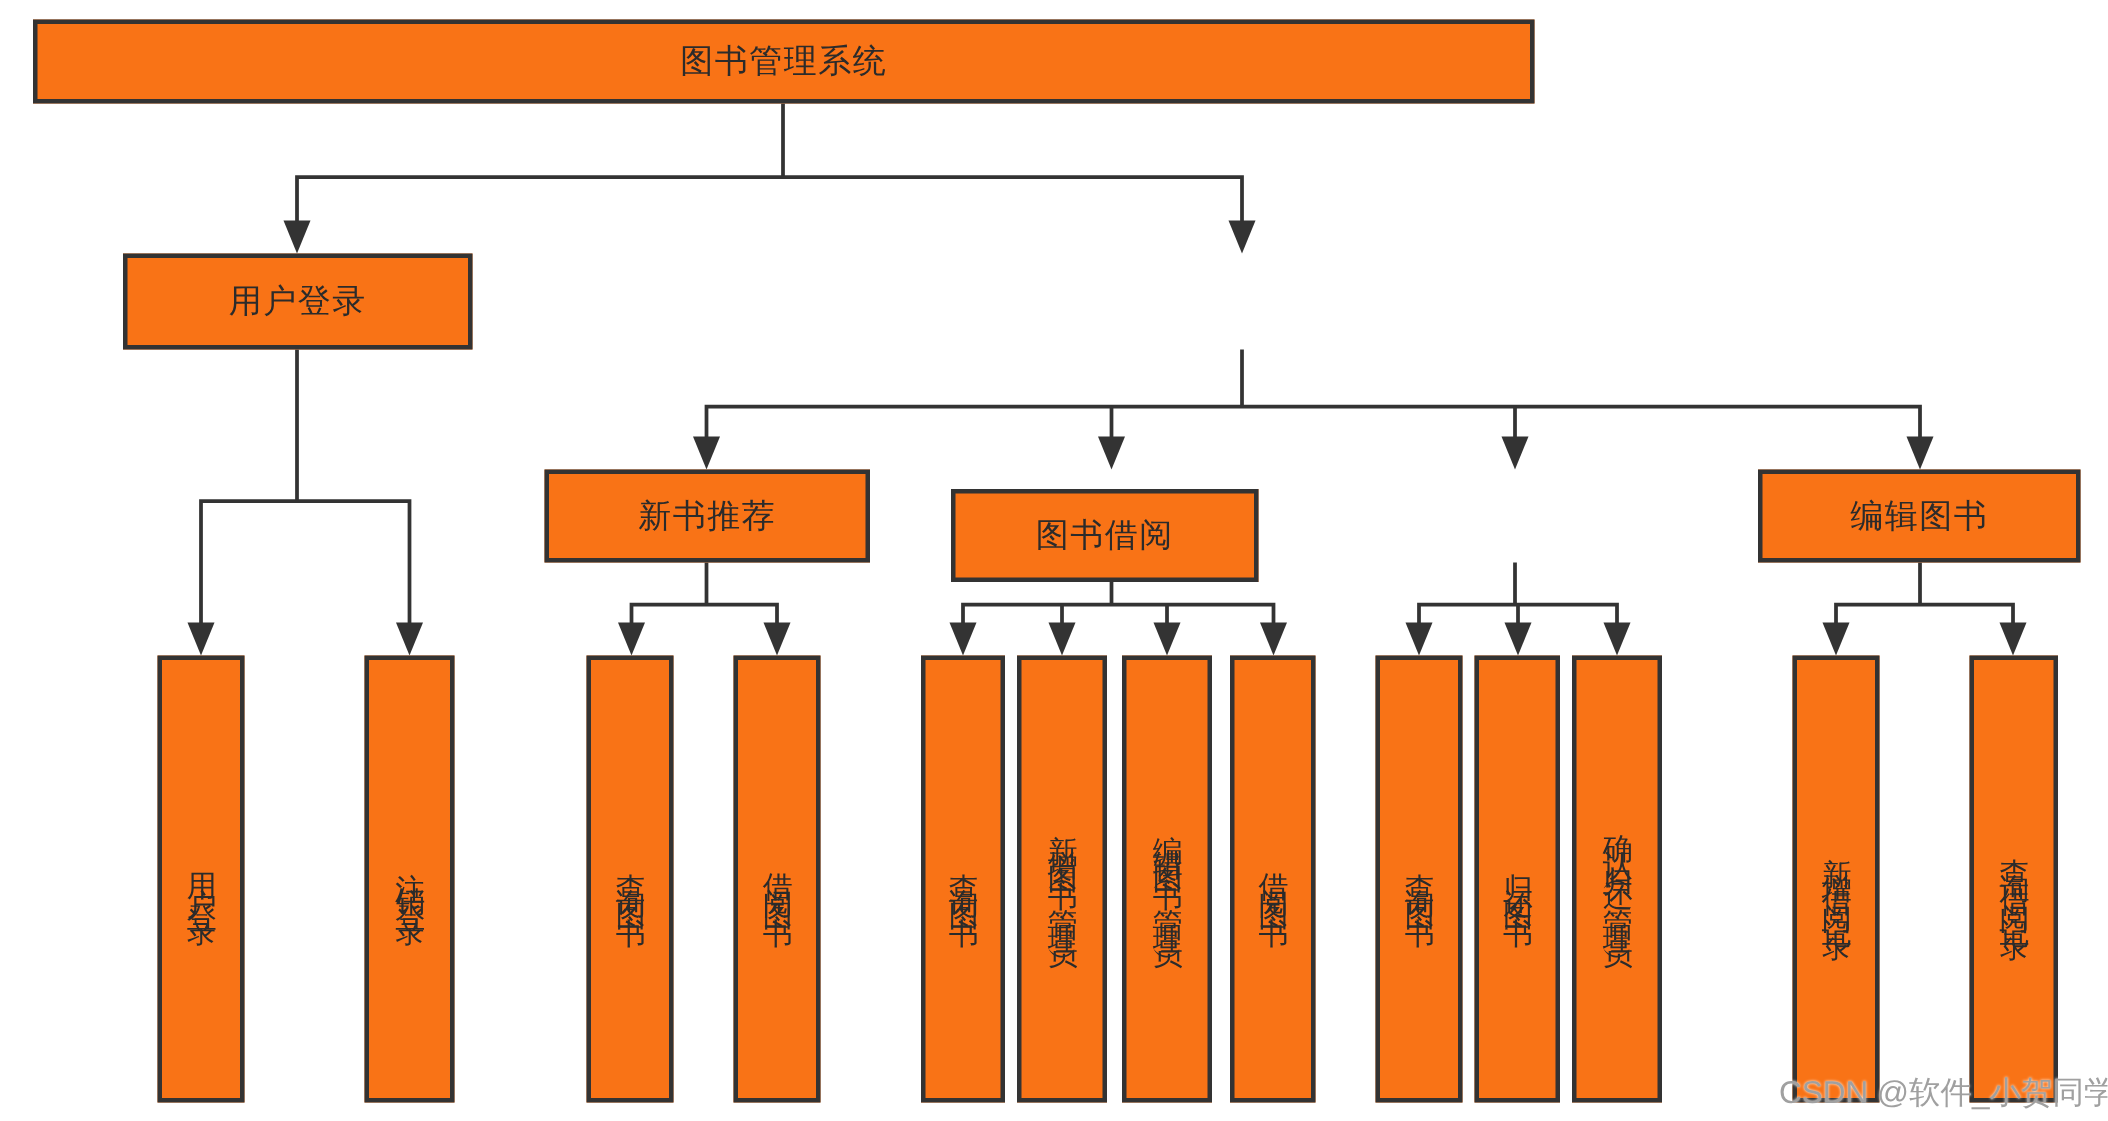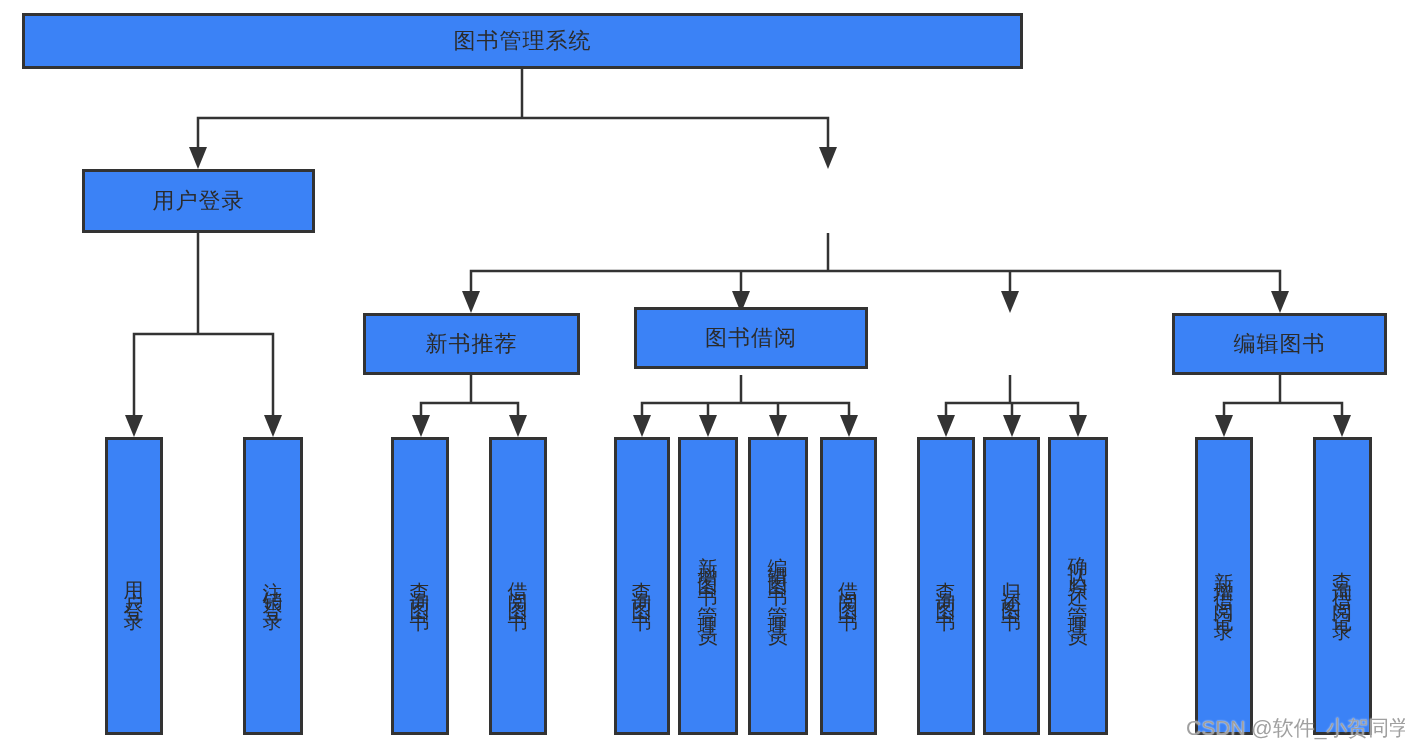--- a/index.html
+++ b/index.html
@@ -12,21 +12,21 @@
   body{background:var(--background);font-family:"Liberation Sans","DejaVu Sans",sans-serif;}
   .stage{
     position:relative;
     width:1405px;height:747px;
     background:var(--background);
     overflow:hidden;
   }
   .connectors{position:absolute;left:0;top:0;width:1405px;height:747px;}
   .node{
     position:absolute;
-    background:#3b82f6;
+    background:#f97316;
     border:3px solid var(--line);
     display:flex;align-items:center;justify-content:center;
     color:var(--text);
   }
   .hbox{font-size:22px;letter-spacing:1px;}
   .vbox{
     writing-mode:vertical-rl;
     text-orientation:mixed;
     font-size:20px;
     letter-spacing:10px;
@@ -98,21 +98,21 @@
       <polygon points="1215,415 1233,415 1224,437"></polygon>
       <polygon points="1333,415 1351,415 1342,437"></polygon>
     </g>
   </svg>
 
   <div class="node hbox" style="left:22px;top:13px;width:1001px;height:56px">图书管理系统</div>
 
   <div class="node hbox" style="left:82px;top:169px;width:233px;height:64px">用户登录</div>
 
   <div class="node hbox" style="left:363px;top:313px;width:217px;height:62px">新书推荐</div>
-  <div class="node hbox" style="left:634px;top:307px;width:234px;height:62px">图书借阅</div>
+  <div class="node hbox" style="left:634px;top:326px;width:205px;height:62px">图书借阅</div>
   <div class="node hbox" style="left:1172px;top:313px;width:215px;height:62px">编辑图书</div>
 
   <div class="node vbox" style="left:105px;top:437px;width:58px;height:298px">用户登录</div>
   <div class="node vbox" style="left:243px;top:437px;width:60px;height:298px">注销登录</div>
 
   <div class="node vbox" style="left:391px;top:437px;width:58px;height:298px">查询图书</div>
   <div class="node vbox" style="left:489px;top:437px;width:58px;height:298px">借阅图书</div>
 
   <div class="node vbox" style="left:614px;top:437px;width:56px;height:298px">查询图书</div>
   <div class="node vbox" style="left:678px;top:437px;width:60px;height:298px">新增图书（管理员）</div>

